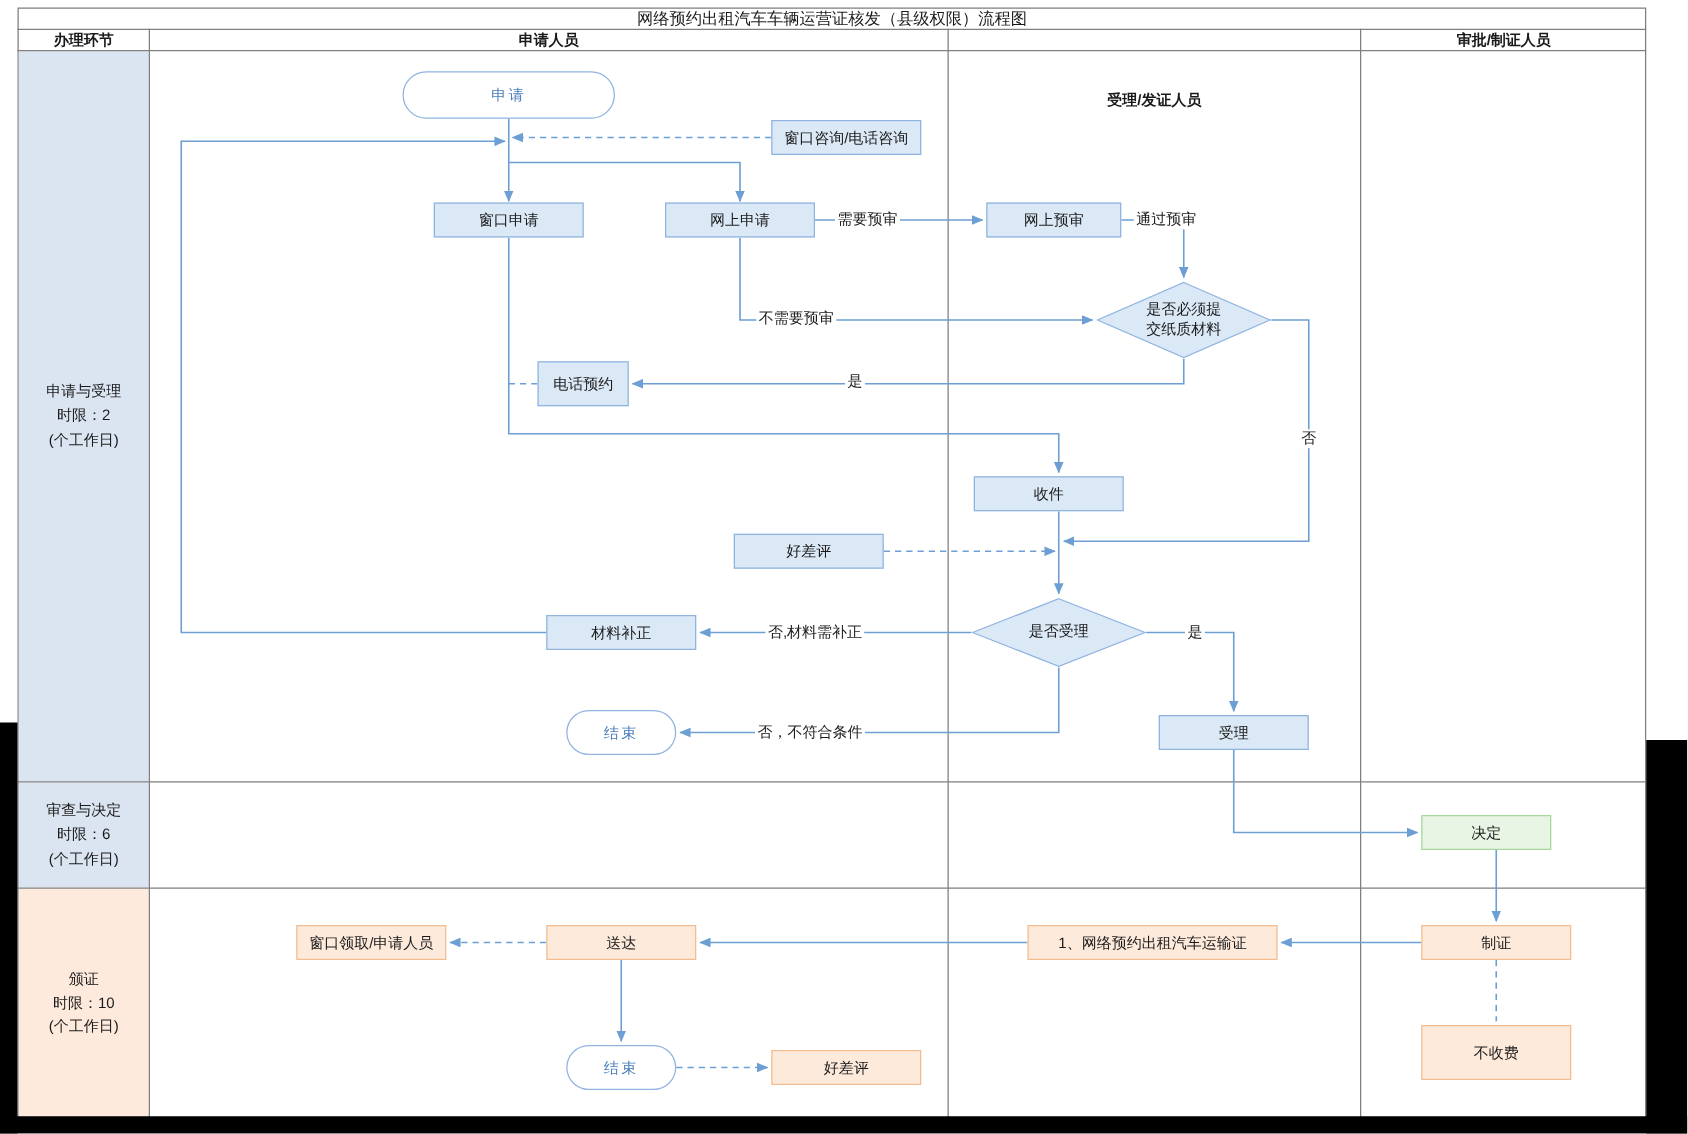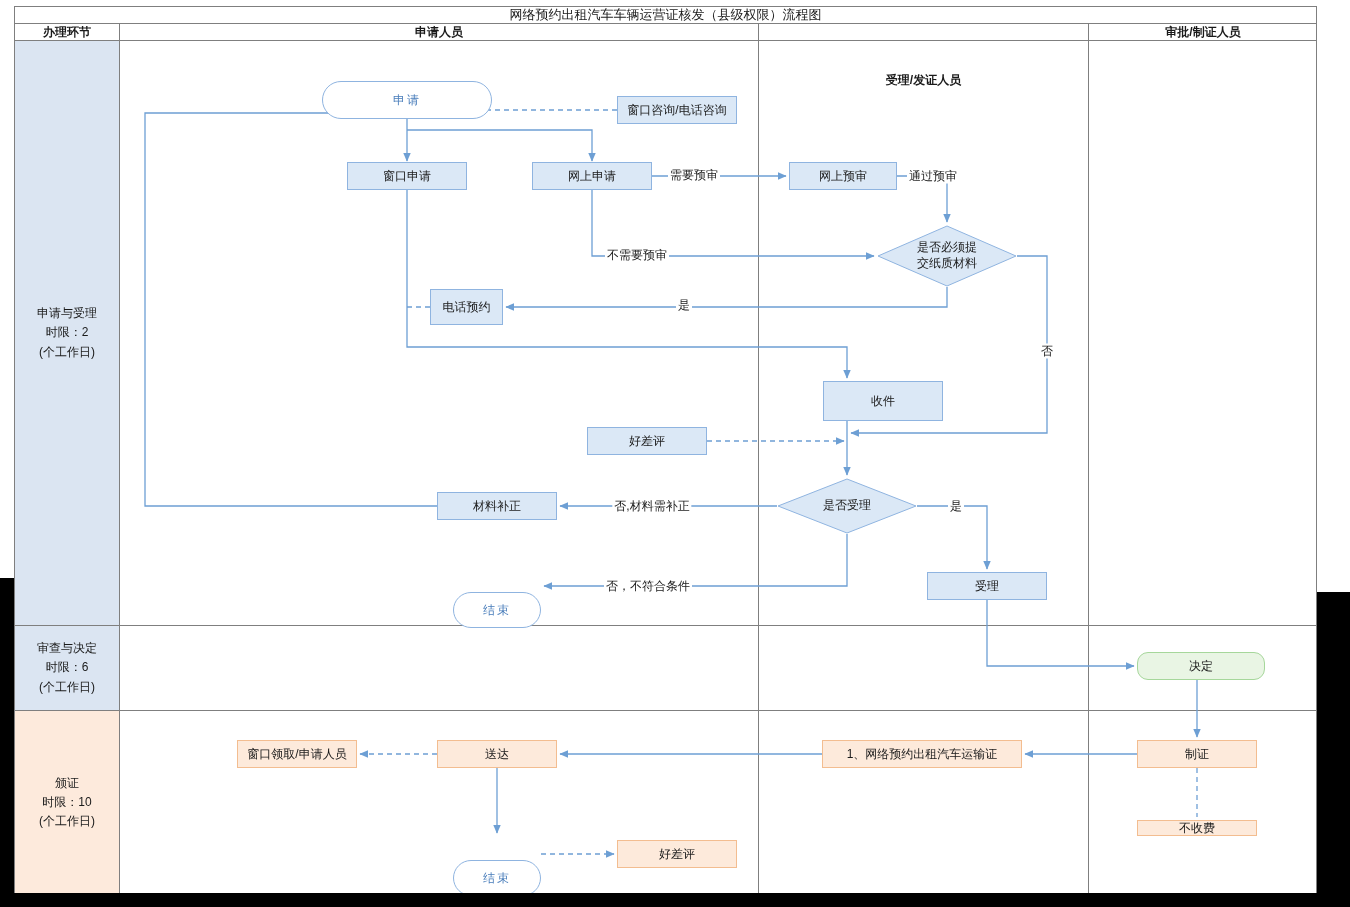--- a/index.html
+++ b/index.html
@@ -23,21 +23,21 @@
     text-align:center;font-size:12px;line-height:1.6;white-space:pre-line;}
   #edge-layer{position:absolute;left:0;top:0;width:1350px;height:907px;}
   #node-layer,#label-layer{position:absolute;left:0;top:0;width:0;height:0;}
   .node{position:absolute;display:flex;align-items:center;justify-content:center;font-size:12px;
     text-align:center;white-space:nowrap;}
   .node.process{border:1px solid #999;}
   .node.process.blue{background:var(--blue-fill);border-color:var(--blue-border);}
   .node.process.green{background:var(--green-fill);border-color:var(--green-border);}
   .node.process.orange{background:var(--orange-fill);border-color:var(--orange-border);}
   .node.stadium{background:#fff;border:1px solid var(--blue-border);border-radius:19px;
-    color:var(--stadium-text);letter-spacing:2px;margin-top:24px;}
+    color:var(--stadium-text);letter-spacing:2px;}
   .node.diamond{background:transparent;}
   .dshape{position:absolute;left:0;top:0;width:100%;height:100%;}
   .dshape polygon{fill:var(--blue-fill);stroke:var(--blue-border);stroke-width:1;}
   .dlabel{position:relative;white-space:pre-line;line-height:1.3;font-size:12px;letter-spacing:0;}
   .edge-label{position:absolute;transform:translate(-50%,-50%);background:#fff;font-size:12px;
     line-height:15px;padding:0 2px;white-space:nowrap;}
   .black{position:absolute;background:#000;}
 </style>
 </head>
 <body>
@@ -109,42 +109,42 @@
       <div class="node process blue" style="left: 532px; top: 162px; width: 120px; height: 28px;">网上申请</div>
       <div class="node process blue" style="left: 789px; top: 162px; width: 108px; height: 28px;">网上预审</div>
       <div class="node diamond blue" style="left: 877px; top: 225px; width: 140px; height: 62px;">
         <svg class="dshape" viewBox="0 0 140 62" preserveAspectRatio="none">
           <polygon points="70,1 139,31 70,61 1,31"></polygon>
         </svg>
         <span class="dlabel">是否必须提
 交纸质材料</span>
       </div>
       <div class="node process blue" style="left: 430px; top: 289px; width: 73px; height: 36px;">电话预约</div>
-      <div class="node process blue" style="left: 823px; top: 381px; width: 120px; height: 40px;">收件</div>
+      <div class="node process blue" style="left: 779px; top: 381px; width: 120px; height: 28px;">收件</div>
       <div class="node process blue" style="left: 587px; top: 427px; width: 120px; height: 28px;">好差评</div>
       <div class="node diamond blue" style="left: 777px; top: 478px; width: 140px; height: 56px;">
         <svg class="dshape" viewBox="0 0 140 56" preserveAspectRatio="none">
           <polygon points="70,1 139,28 70,55 1,28"></polygon>
         </svg>
         <span class="dlabel">是否受理</span>
       </div>
       <div class="node process blue" style="left: 437px; top: 492px; width: 120px; height: 28px;">材料补正</div>
       <div class="node stadium outline" style="left: 453px; top: 568px; width: 88px; height: 36px;">结束</div>
       <div class="node process blue" style="left: 927px; top: 572px; width: 120px; height: 28px;">受理</div>
-      <div class="node process green" style="left: 1137px; top: 652px; width: 128px; height: 28px; border-radius: 11px;">决定</div>
+      <div class="node process green" style="left: 1137px; top: 652px; width: 104px; height: 28px;">决定</div>
       <div class="node process orange" style="left: 1137px; top: 740px; width: 120px; height: 28px;">制证</div>
       <div class="node process orange" style="left: 822px; top: 740px; width: 200px; height: 28px;">1、网络预约出租汽车运输证</div>
       <div class="node process orange" style="left: 437px; top: 740px; width: 120px; height: 28px;">送达</div>
       <div class="node process orange" style="left: 237px; top: 740px; width: 120px; height: 28px;">窗口领取/申请人员</div>
-      <div class="node process orange" style="left: 1137px; top: 820px; width: 120px; height: 16px;">不收费</div>
+      <div class="node process orange" style="left: 1137px; top: 820px; width: 120px; height: 44px;">不收费</div>
       <div class="node stadium outline" style="left: 453px; top: 836px; width: 88px; height: 36px;">结束</div>
       <div class="node process orange" style="left: 617px; top: 840px; width: 120px; height: 28px;">好差评</div>
     </div>
   <div id="label-layer">
-      <div class="edge-label" style="left: 694px; top: 176px; font-family: Liberation Mono, monospace;">需要预审</div>
+      <div class="edge-label" style="left: 694px; top: 176px;">需要预审</div>
       <div class="edge-label" style="left: 933px; top: 176px;">通过预审</div>
       <div class="edge-label" style="left: 637px; top: 255px;">不需要预审</div>
       <div class="edge-label" style="left: 684px; top: 305px;">是</div>
       <div class="edge-label" style="left: 1047px; top: 351px;">否</div>
       <div class="edge-label" style="left: 956px; top: 506px;">是</div>
       <div class="edge-label" style="left: 652px; top: 506px;">否,材料需补正</div>
       <div class="edge-label" style="left: 648px; top: 586px;">否，不符合条件</div>
     </div>
 
   <div class="black" style="left:0;top:578px;width:14px;height:329px;"></div>

